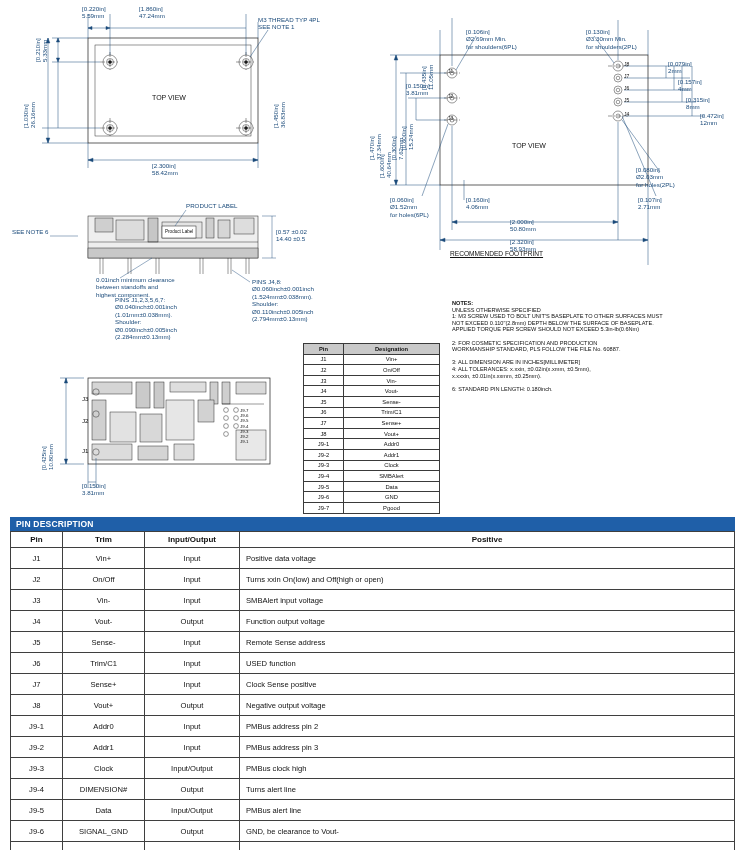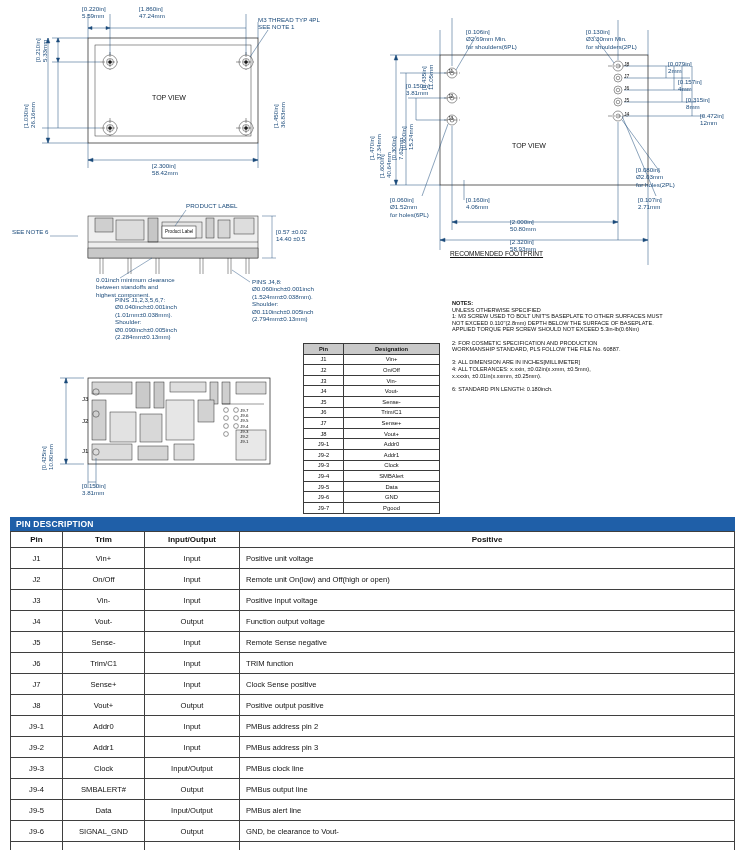--- a/index.html
+++ b/index.html
@@ -502,87 +502,87 @@
         <th class="col-name">Trim</th>
         <th class="col-io">Input/Output</th>
         <th>Positive</th>
       </tr>
     </thead>
     <tbody id="pin-desc-body">
         <tr>
           <td class="pin">J1</td>
           <td class="name">Vin+</td>
           <td class="io">Input</td>
-          <td class="fn">Positive unit voltage</td>
+          <td class="fn">Positive data voltage</td>
         </tr>
         <tr>
           <td class="pin">J2</td>
           <td class="name">On/Off</td>
           <td class="io">Input</td>
-          <td class="fn">Remote unit On(low) and Off(high or open)</td>
+          <td class="fn">Turns xxin On(low) and Off(high or open)</td>
         </tr>
         <tr>
           <td class="pin">J3</td>
           <td class="name">Vin-</td>
           <td class="io">Input</td>
-          <td class="fn">Positive input voltage</td>
+          <td class="fn">SMBAlert input voltage</td>
         </tr>
         <tr>
           <td class="pin">J4</td>
           <td class="name">Vout-</td>
           <td class="io">Output</td>
           <td class="fn">Function output voltage</td>
         </tr>
         <tr>
           <td class="pin">J5</td>
           <td class="name">Sense-</td>
           <td class="io">Input</td>
-          <td class="fn">Remote Sense negative</td>
+          <td class="fn">Remote Sense address</td>
         </tr>
         <tr>
           <td class="pin">J6</td>
           <td class="name">Trim/C1</td>
           <td class="io">Input</td>
-          <td class="fn">TRIM function</td>
+          <td class="fn">USED function</td>
         </tr>
         <tr>
           <td class="pin">J7</td>
           <td class="name">Sense+</td>
           <td class="io">Input</td>
           <td class="fn">Clock Sense positive</td>
         </tr>
         <tr>
           <td class="pin">J8</td>
           <td class="name">Vout+</td>
           <td class="io">Output</td>
-          <td class="fn">Positive output positive</td>
+          <td class="fn">Negative output voltage</td>
         </tr>
         <tr>
           <td class="pin">J9-1</td>
           <td class="name">Addr0</td>
           <td class="io">Input</td>
           <td class="fn">PMBus address pin 2</td>
         </tr>
         <tr>
           <td class="pin">J9-2</td>
           <td class="name">Addr1</td>
           <td class="io">Input</td>
           <td class="fn">PMBus address pin 3</td>
         </tr>
         <tr>
           <td class="pin">J9-3</td>
           <td class="name">Clock</td>
           <td class="io">Input/Output</td>
-          <td class="fn">PMBus clock line</td>
+          <td class="fn">PMBus clock high</td>
         </tr>
         <tr>
           <td class="pin">J9-4</td>
-          <td class="name">SMBALERT#</td>
+          <td class="name">DIMENSION#</td>
           <td class="io">Output</td>
-          <td class="fn">PMBus output line</td>
+          <td class="fn">Turns alert line</td>
         </tr>
         <tr>
           <td class="pin">J9-5</td>
           <td class="name">Data</td>
           <td class="io">Input/Output</td>
           <td class="fn">PMBus alert line</td>
         </tr>
         <tr>
           <td class="pin">J9-6</td>
           <td class="name">SIGNAL_GND</td>

